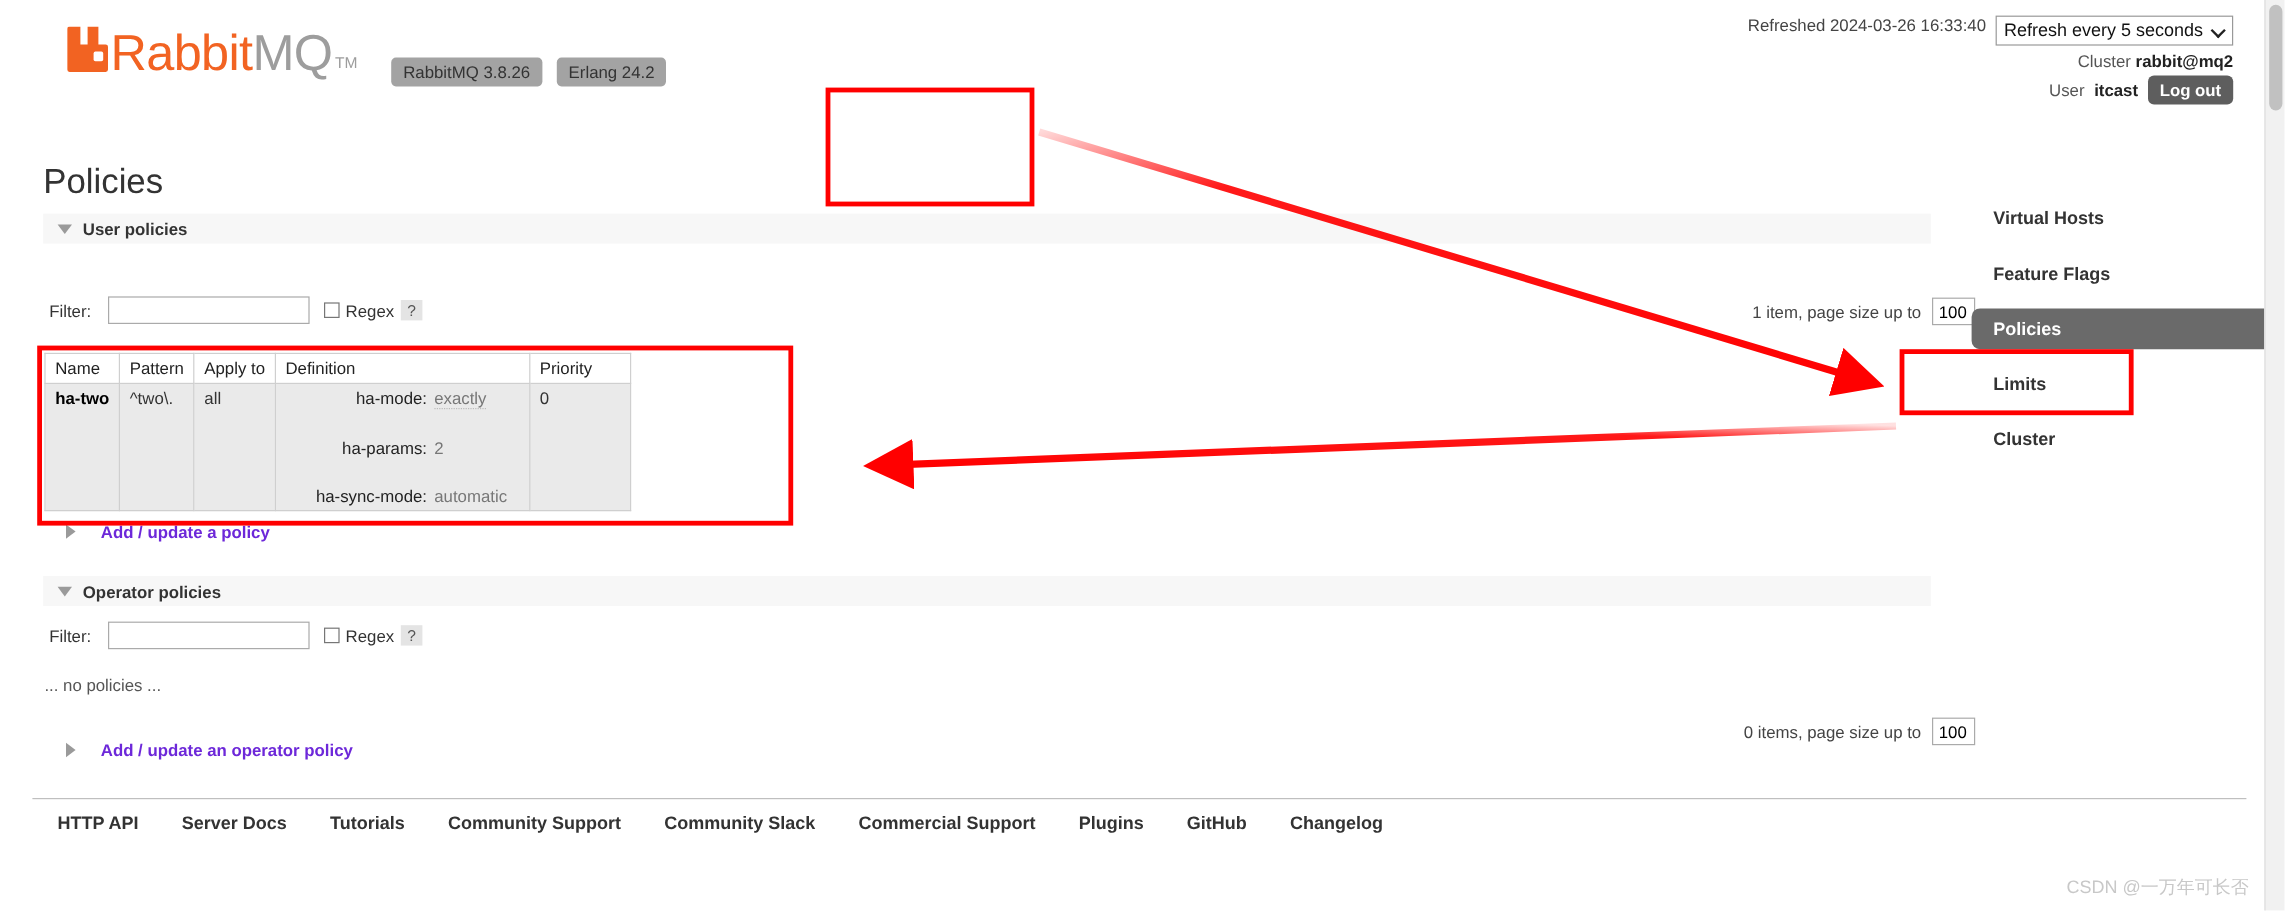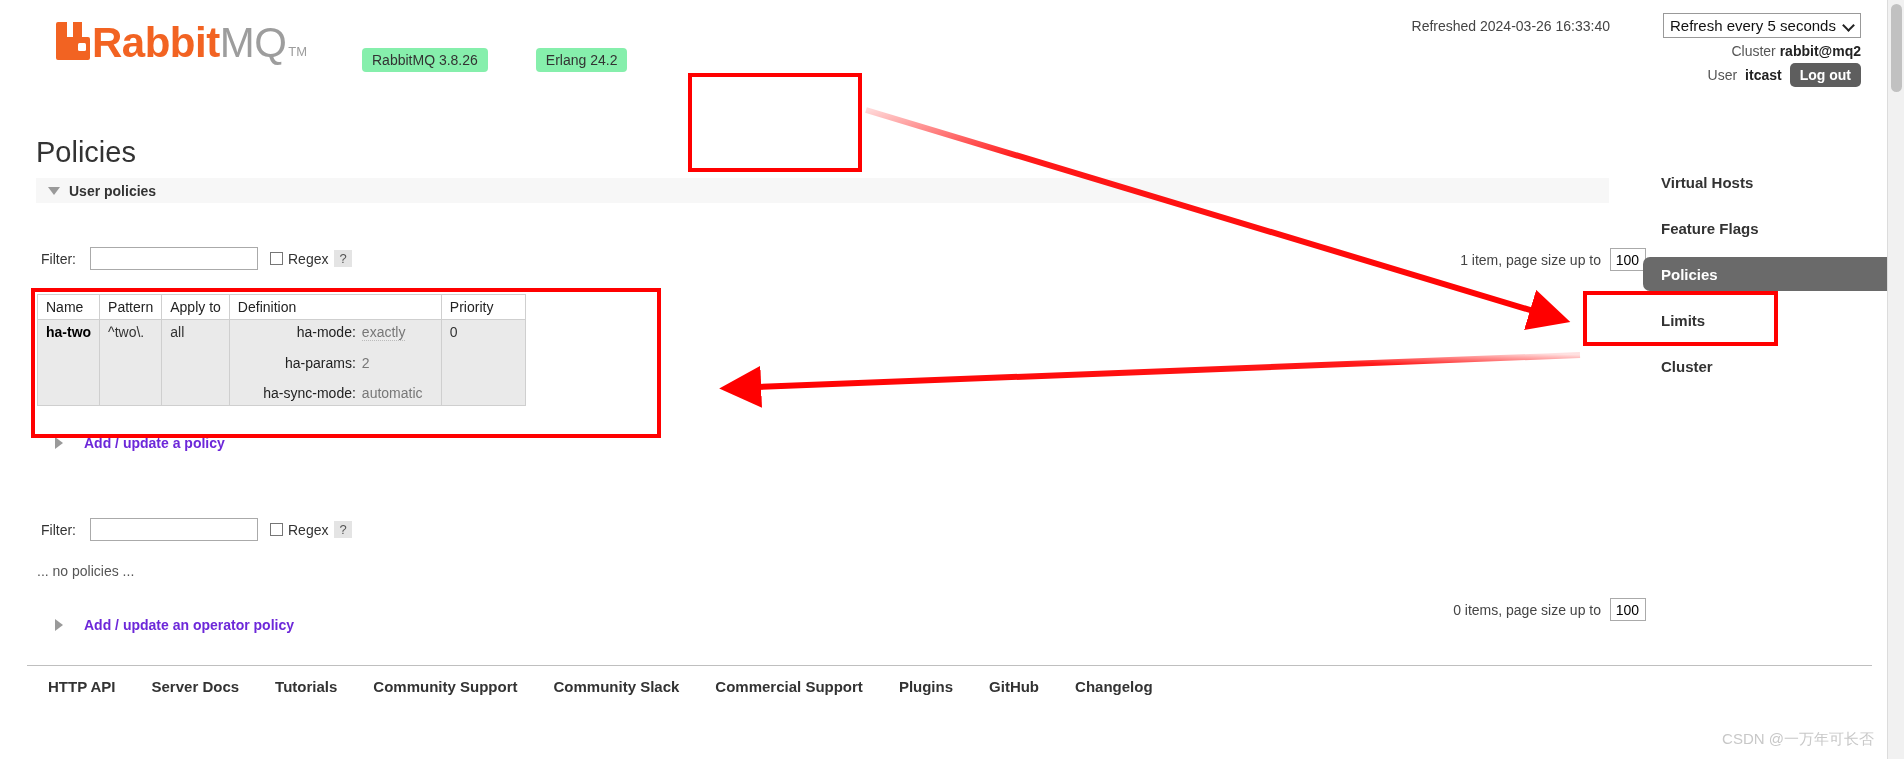--- a/index.html
+++ b/index.html
@@ -31,43 +31,43 @@
   .header {
     position: absolute; top: 0; left: 0; width: 1887px; height: 135px;
   }
   .logo-wrap {
     position: absolute; left: 56px; top: 22px;
     display: flex; align-items: flex-end;
   }
   .logo-mark { margin-right: 2px; }
   .logo-rabbit {
     font-size: 42px; color: #f26322; letter-spacing: -0.5px;
-    line-height: 42px; font-weight: 700;
+    line-height: 42px; font-weight: 400;
   }
   .logo-mq {
     font-size: 42px; color: #9d9d9d; letter-spacing: -0.5px;
     line-height: 42px; font-weight: 400;
   }
   .logo-tm {
     font-size: 13px; color: #9d9d9d; margin-left: 2px; margin-bottom: 5px;
   }
   .version-pills {
     position: absolute; left: 326px; top: 48px; display: flex; gap: 12px;
   }
   .pill {
-    background: #86efac; border-radius: 4px; padding: 4px 10px;
-    font-size: 14px; color: #333333; margin-left: 36px;
+    background: #a3a3a3; border-radius: 4px; padding: 4px 10px;
+    font-size: 14px; color: #333333;
   }
 
   .header-right {
     position: absolute; right: 26px; top: 13px;
     text-align: right; font-size: 14px; color: #444444;
   }
-  .hr-row { display: flex; align-items: center; justify-content: flex-end;
-            margin-bottom: 5px; gap: 45px; }
+  .hr-row { display: flex; justify-content: flex-end;
+            margin-bottom: 5px; }
   .hr-label { color: #555555; margin-right: 7px; }
   .sel {
     border: 1px solid #999999; background: #ffffff; font-size: 15px;
     color: #111111; padding: 3px 24px 3px 6px; appearance: none;
     font-family: "Liberation Sans", sans-serif; border-radius: 0;
     position: relative;
   }
   .sel-wrap { position: relative; display: inline-block; }
   .sel-wrap::after {
     content: ""; position: absolute; right: 8px; top: 50%;
@@ -162,21 +162,21 @@
   .pol-table th {
     border: 1px solid #cfcfcf; background: #ffffff; color: #222222;
     font-weight: normal; text-align: left; padding: 4px 8px;
     white-space: nowrap;
   }
   .pol-table td {
     border: 1px solid #cfcfcf; background: #eaeaea; color: #333333;
     padding: 4px 8px; vertical-align: top;
   }
   .pol-table td.name-cell { font-weight: bold; color: #000000; }
-  .def-list { display: flex; flex-direction: column; gap: 14px; }
+  .def-list { display: flex; flex-direction: column; gap: 24px; }
   .def-row { display: flex; justify-content: flex-start; }
   .def-key {
     text-align: right; color: #222222; width: 124px;
     padding-right: 6px; white-space: nowrap;
   }
   .def-val { color: #777777; border-bottom: 1px dotted #bbbbbb; }
   .def-val.plain { border-bottom: none; }
 
   
   .add-link {
@@ -330,20 +330,24 @@
         <td>0</td>
       </tr>
     </tbody>
   </table>
 
   <div class="add-link" style="left:55px; top:435px;">
     <span class="tri-right"></span>
     <span>Add / update a policy</span>
   </div>
 
+  <div class="section-head" style="left:36px; top:480px; width:1573px;">
+    <span class="tri-down"></span>
+    <span>Operator policies</span>
+  </div>
 
   <div class="filter-row" style="left:41px; top:518px;">
     <span class="filter-label">Filter:</span>
     <input class="filter-input" type="text" placeholder="" style="">
     <span class="regex-box">
       <span class="cbx"></span>
       <span>Regex</span>
     </span>
     <span class="help-q">?</span>
   </div>

